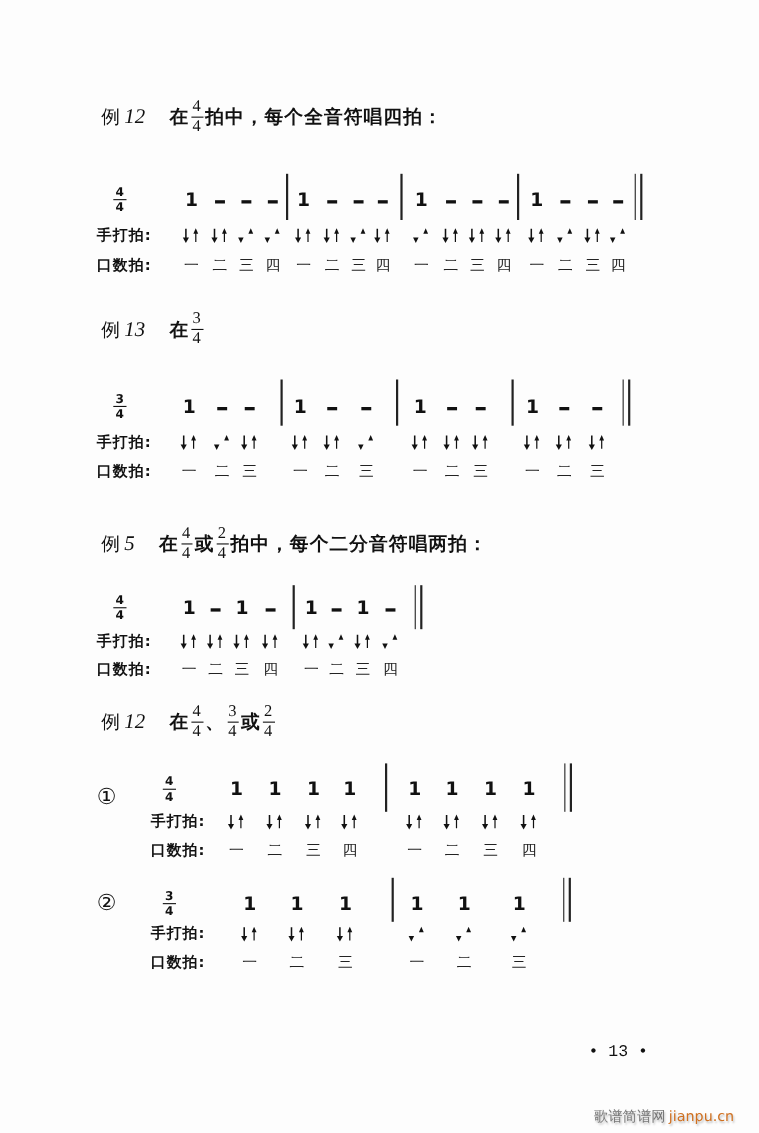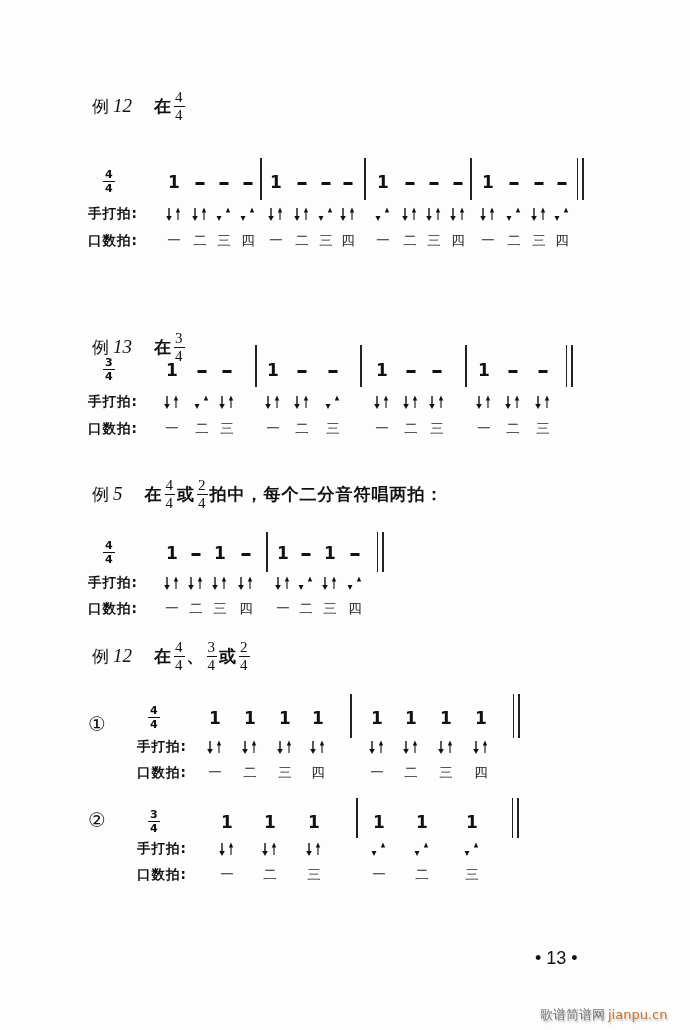--- a/index.html
+++ b/index.html
@@ -43,38 +43,39 @@
     height:16px;
   }
   .beat svg { display:block; }
   .cnt {
     position:absolute; font-size:13.5px; transform:translateX(-50%); white-space:nowrap;
     font-family:"DejaVu Sans", sans-serif; color:#222;
   }
   .circ {
     position:absolute; font-size:20px; font-family:"DejaVu Sans", sans-serif;
   }
-  .pageno { position:absolute; font-family:Liberation Sans, sans-serif; font-size:18px; }
+  .pageno { position:absolute; font-family:Liberation Mono, monospace; font-size:15px; }
   .wm {
     position:absolute; font-size:13px; color:#777; font-family:"DejaVu Sans", sans-serif;
     text-shadow: 1px 2px 2px #bbb;
   }
   .wm .en { color:#d07020; margin-left:3px; }
 </style>
 </head>
 <body>
 
 <div id="page">
     <div class="title" style="left: 92px; top: 90px;">
       <span class="ex"><span>例</span><span class="num">12</span></span>
       <span>在</span>
       <span class="frac">
         <span class="n">4</span>
         <span class="d">4</span>
       </span>
+      <span>拍中，每个全音符唱四拍：</span>
     </div>
     <div class="ts" style="left: 103px; top: 169px;">
       <span class="n">4</span>
       <span class="d">4</span>
     </div>
     <div class="lbl" style="left: 88px; top: 205px;">手打拍:</div>
     <div class="lbl" style="left: 88px; top: 232px;">口数拍:</div>
     <div class="note" style="left: 174px; top: 172px;">1</div>
     <div class="beat" style="left: 174px; top: 206px;">
       <svg width="20" height="16" viewBox="0 0 20 16">
@@ -220,21 +221,21 @@
       <svg width="20" height="16" viewBox="0 0 20 16">
         <path d="M2.5 10 L5 15 L7.5 10 Z" fill="#111"></path>
         <path d="M11.8 6.5 L14 1.5 L16.2 6.5 Z" fill="#111"></path>
       </svg>
     </div>
     <div class="cnt" style="left: 562px; top: 232px;">四</div>
     <div class="bar" style="left: 260px; top: 158px; height: 42px;"></div>
     <div class="bar" style="left: 364px; top: 158px; height: 42px;"></div>
     <div class="bar" style="left: 470px; top: 158px; height: 42px;"></div>
     <div class="dbar" style="left: 577px; top: 158px; height: 42px;"></div>
-    <div class="title" style="left: 92px; top: 283px; margin-top: 48px;">
+    <div class="title" style="left: 92px; top: 283px;">
       <span class="ex"><span>例</span><span class="num">13</span></span>
       <span>在</span>
       <span class="frac">
         <span class="n">3</span>
         <span class="d">4</span>
       </span>
     </div>
     <div class="ts" style="left: 103px; top: 357px;">
       <span class="n">3</span>
       <span class="d">4</span>

